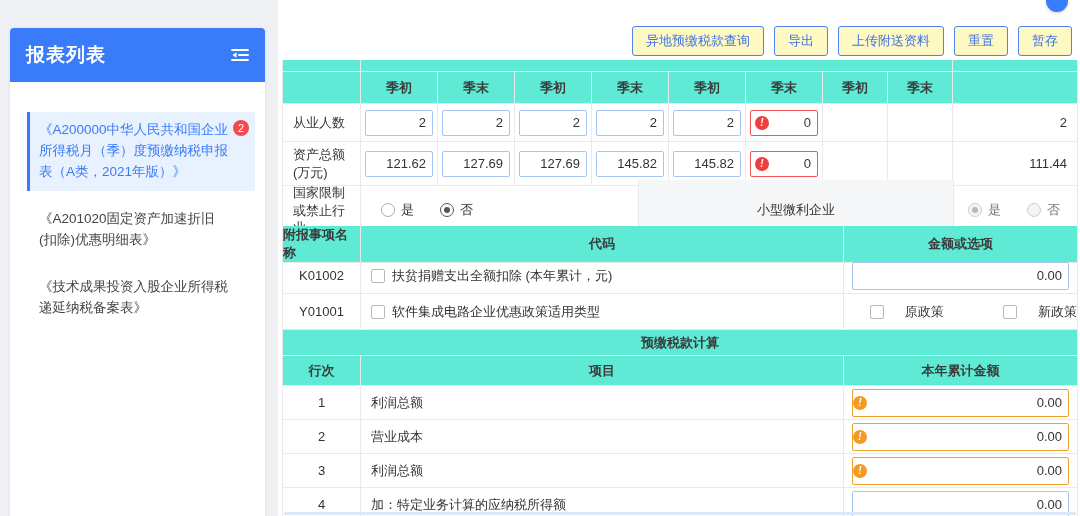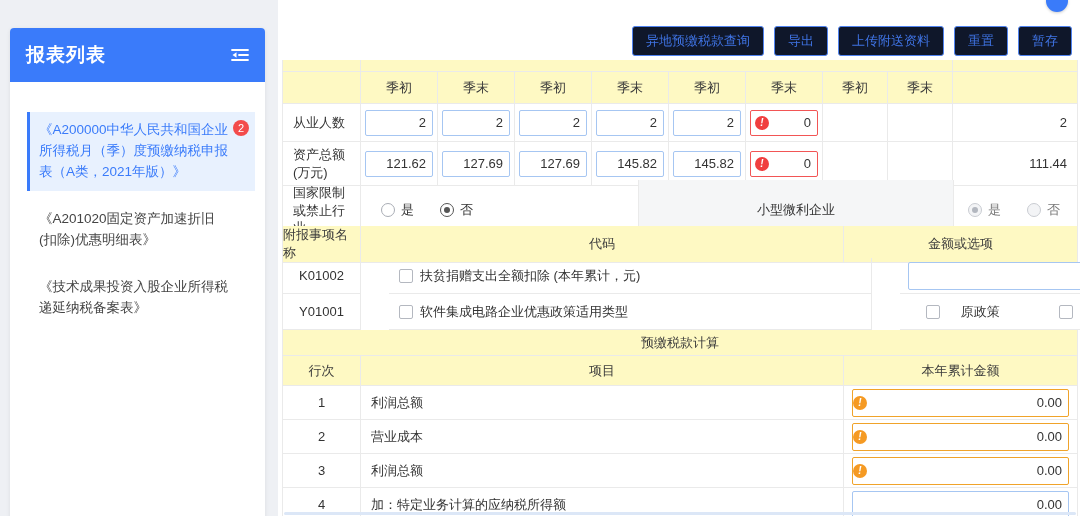--- a/index.html
+++ b/index.html
@@ -12,43 +12,43 @@
   .sidebar-title { font-size:19px; font-weight:bold; letter-spacing:1px; }
   .collapse-icon { width:18px; height:14px; cursor:pointer; }
   .sidebar-list { padding:30px 10px;margin-left:7px; }
   .sidebar-item { position:relative; padding:8px 26px 8px 12px; line-height:1.55; font-size:13.5px; color:#444; cursor:pointer; margin-bottom:10px; }
   .sidebar-item.active { background:#e8f1fe; color:#3a7bfa; border-left:3px solid #3a7bfa; padding-left:9px; }
   .badge { position:absolute; top:8px; right:6px; min-width:16px; height:16px; border-radius:8px; background:#f34b4b; color:#fff; font-size:11px; line-height:16px; text-align:center; padding:0 4px; }
 
   
   .main { position:absolute; left:278px; top:0; width:802px; height:516px; background:#fff; }
   .toolbar { display:flex; justify-content:flex-end; gap:10px; padding:26px 8px 4px 0; }
-  .tbtn { background:#0f172a; border:1px solid #5083f0; color:#3f73e3; font-size:13px; padding:5px 13px; border-radius:3px; cursor:pointer; font-family:inherit; white-space:nowrap; }
+  .tbtn { background:#fef9c3; border:1px solid #5083f0; color:#3f73e3; font-size:13px; padding:5px 13px; border-radius:3px; cursor:pointer; font-family:inherit; white-space:nowrap; }
 
   .table-clip { overflow:hidden; margin-left:4px; }
   .table-shift { margin-top:-28px; border-left:1px solid #eaeaea; }
 
   .grid { display:grid; }
   .g-quarters { grid-template-columns:78px 77px 77px 77px 77px 77px 77px 65px 65px 125px; }
   .g-span     { grid-template-columns:78px 592px 125px; }
   .g-restrict { grid-template-columns:78px 278px 315px 124px; }
   .g-lower    { grid-template-columns:78px 483px 234px; }
 
   .cell { border-right:1px solid #eaeaea; border-bottom:1px solid #eaeaea; display:flex; align-items:center; min-width:0; }
-  .hdr { background:#fef9c3; font-weight:normal; justify-content:center; color:#3b3b3b; }
+  .hdr { background:#5eead4; font-weight:bold; justify-content:center; color:#3b3b3b; }
   .lbl { padding:4px 6px 4px 10px; line-height:1.35; }
   .c-center { justify-content:center; }
   .c-right { justify-content:flex-end; padding-right:10px; }
 
   .rowA { height:40px; }
   .rowB { height:32px; }
   .rowD { height:38px; }
   .rowR { height:46px; }
   .rowH2 { height:32px; }
-  .rowK { height:36px;gap:28px; }
+  .rowK { height:36px; }
   .rowS { height:26px; }
   .rowH3 { height:30px; }
   .rowC { height:34px; }
 
   
   .iwrap { position:relative; width:100%; display:flex; align-items:center; padding:0 4px; }
   .cell-input { width:100%; height:26px; border:1px solid #a6c6f2; border-radius:2px; font-size:13px; color:#333; text-align:right; padding:0 6px; background:#fff; font-family:inherit; outline:none; }
   .iwrap.warn-red .cell-input { border-color:#f25555; padding-left:22px; }
   .iwrap.warn-orange .cell-input { border-color:#f0a32a; padding-left:24px; }
   .warn-ico { position:absolute; left:9px; width:14px; height:14px; border-radius:50%; color:#fff; font-size:10px; font-weight:bold; line-height:14px; text-align:center; }

